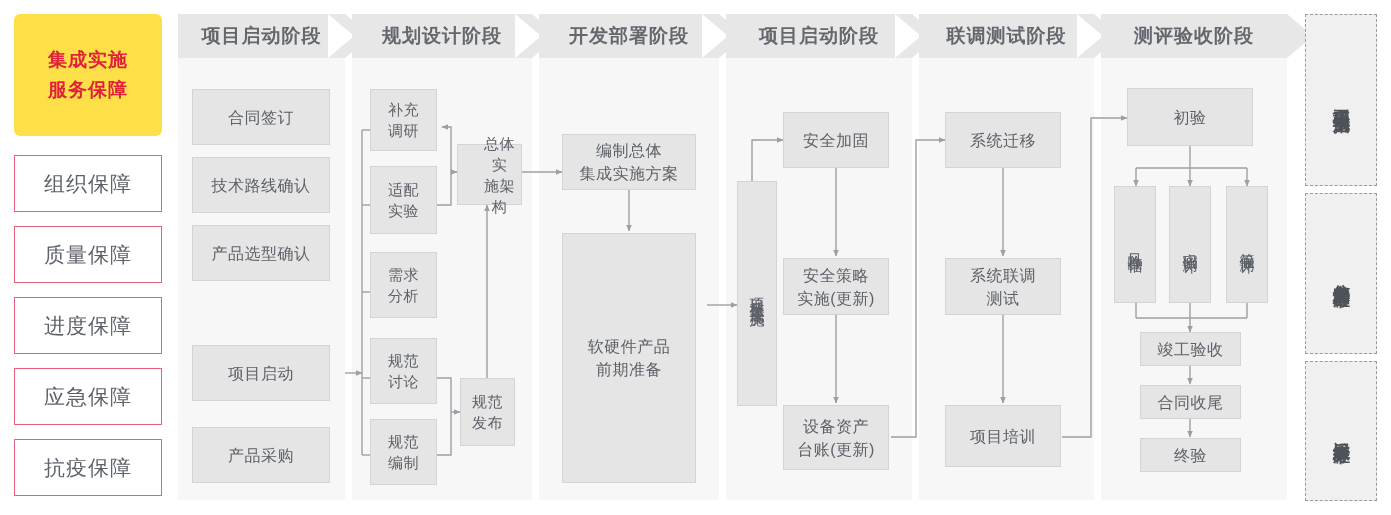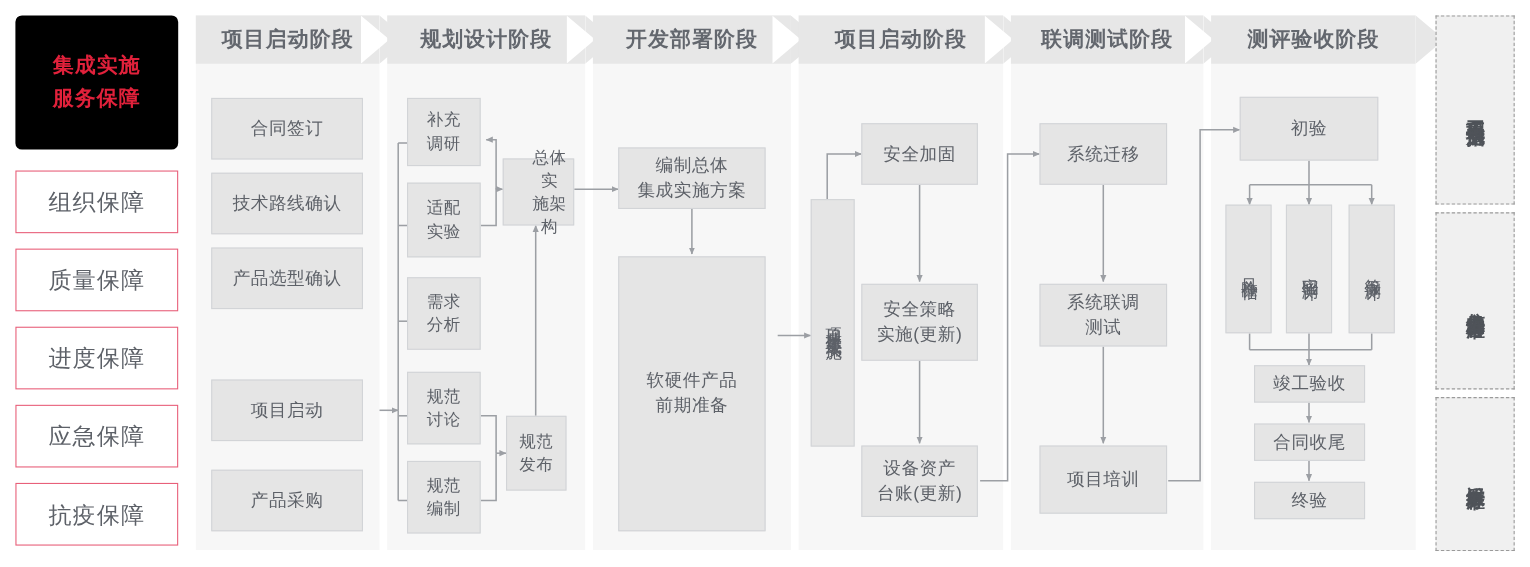--- a/index.html
+++ b/index.html
@@ -8,21 +8,21 @@
     width:1391px; height:515px;
     font-family:"Liberation Sans","DejaVu Sans",sans-serif;
     position:relative; overflow:hidden;
     color:#6b6f76;
   }
   #canvas{ position:absolute; left:0; top:0; width:1391px; height:515px; }
 
   
   .brand-box{
     position:absolute; left:14px; top:14px; width:148px; height:122px;
-    background:#000000; border-radius:6px;
+    background:#fde047; border-radius:6px;
     display:flex; align-items:center; justify-content:center;
     text-align:center;
   }
   .brand-text{
     color:#E1213B; font-weight:bold; font-size:19px; line-height:30px;
     letter-spacing:1px;
   }
   .guar-box{
     position:absolute; left:14px; width:148px; height:57px;
     background:#ffffff; border:1.5px solid #E8607A;
@@ -262,21 +262,21 @@
   <div class="node" style="left:562px; top:233px; width:134px; height:250px;">
     <span class="nlabel pre">软硬件产品<br>前期准备</span>
     </div>
 
   <div class="node vert" style="left:737px; top:181px; width:40px; height:225px;">
     <span class="nlabel">项目整体集成实施</span>
     </div>
   <div class="node" style="left:783px; top:112px; width:106px; height:56px;">
     <span class="nlabel">安全加固</span>
     </div>
-  <div class="node" style="left:783px; top:258px; width:106px; height:70px;">
+  <div class="node" style="left:783px; top:258px; width:106px; height:57px;">
     <span class="nlabel pre">安全策略<br>实施(更新)</span>
     </div>
   <div class="node" style="left:783px; top:405px; width:106px; height:65px;">
     <span class="nlabel pre">设备资产<br>台账(更新)</span>
     </div>
 
   <div class="node" style="left:945px; top:112px; width:116px; height:56px;">
     <span class="nlabel">系统迁移</span>
     </div>
   <div class="node" style="left:945px; top:258px; width:116px; height:57px;">

